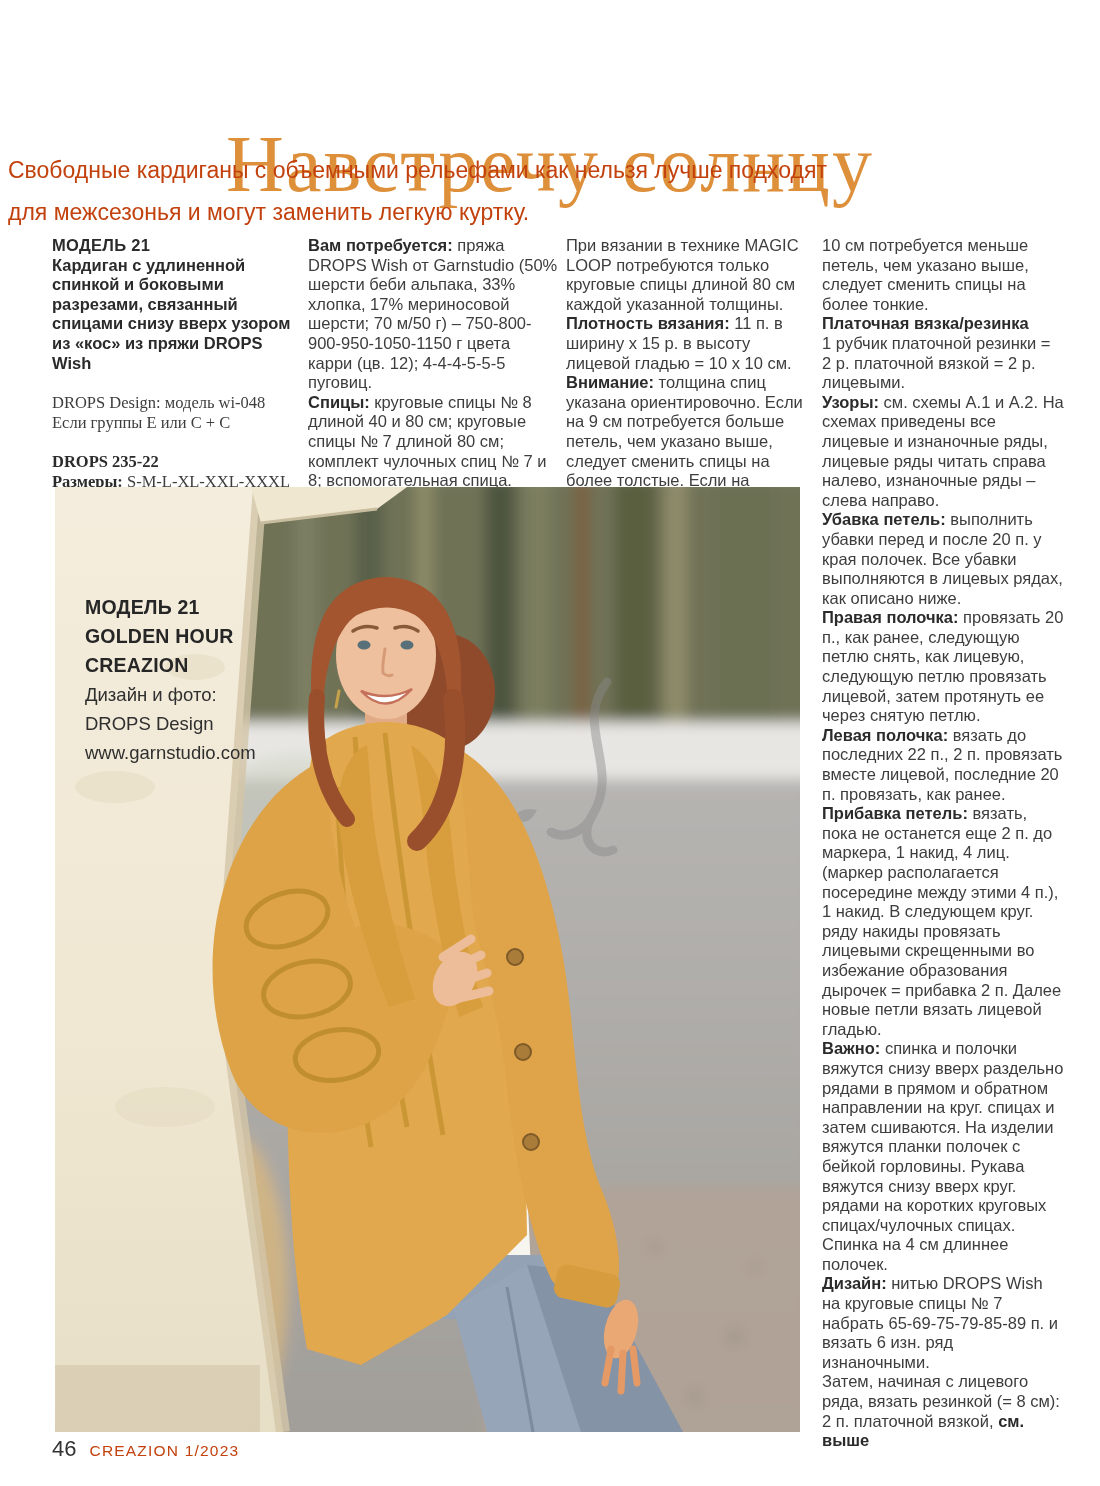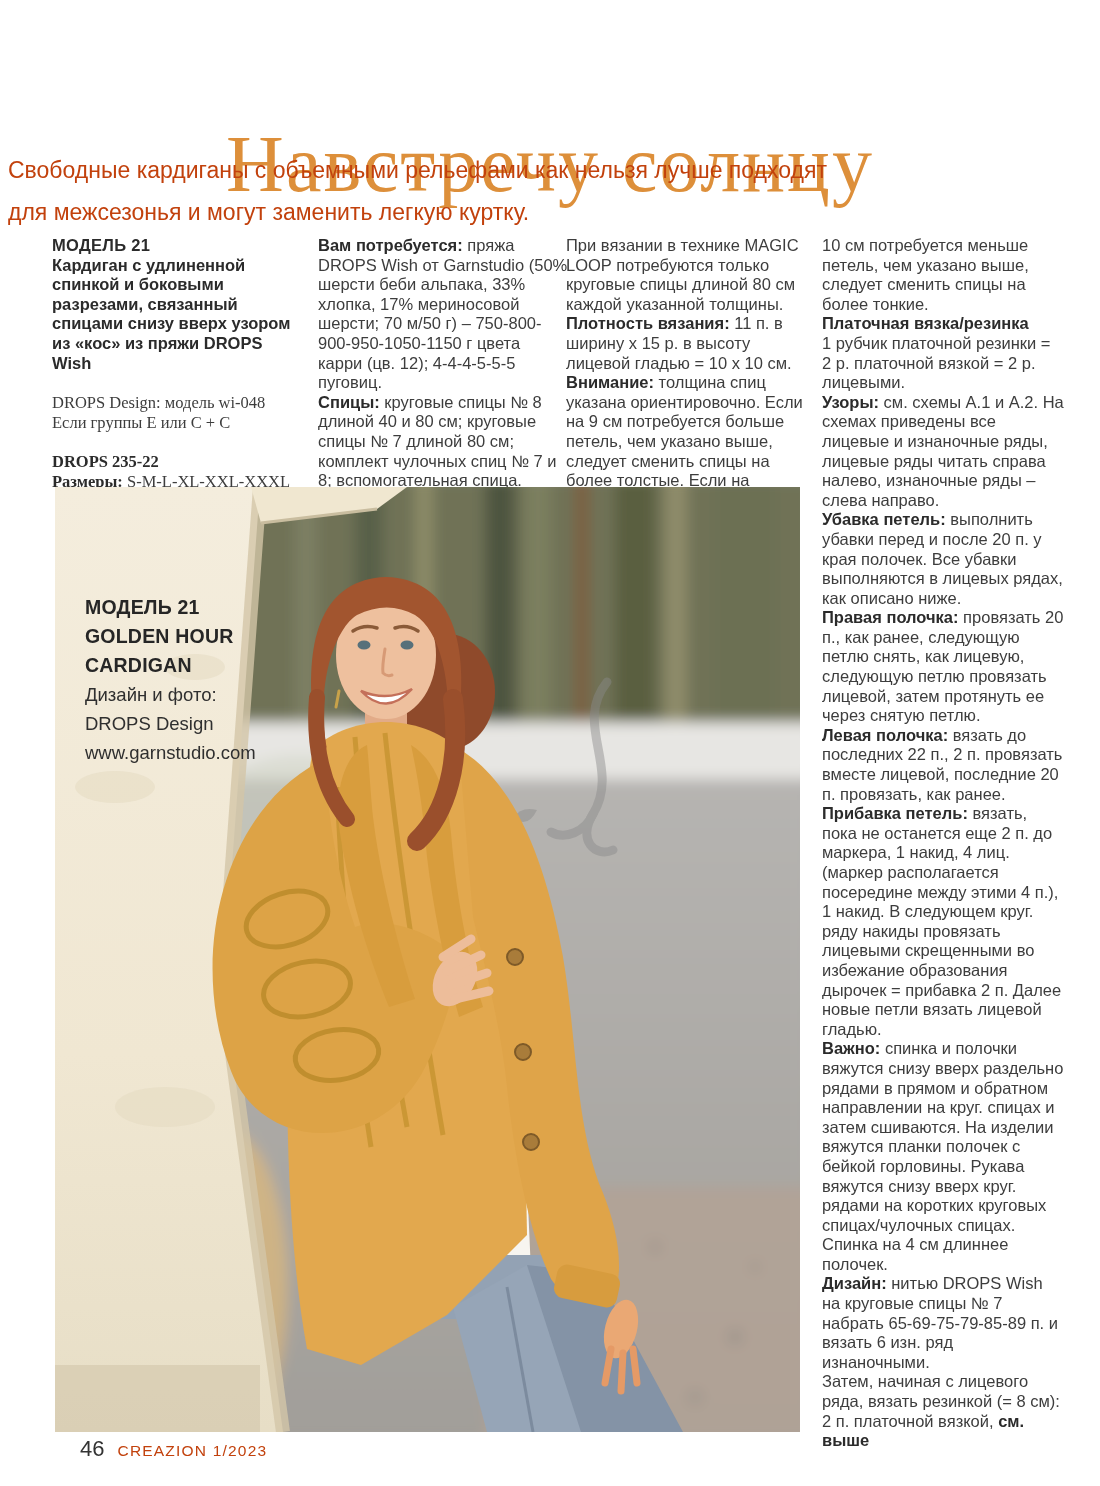--- a/index.html
+++ b/index.html
@@ -9,29 +9,29 @@
          font-family:"Liberation Serif",serif;font-weight:400;font-size:80px;line-height:1;
          color:#dd8f3a;letter-spacing:2px;}
   .subtitle{position:absolute;top:149px;left:8px;width:100%;text-align:left;
             font-size:23px;line-height:42px;color:#c2410c;}
   .col{position:absolute;top:236px;color:#3d3d3d;font-size:16.5px;line-height:19.6px;}
   .col p{margin:0;}
   .col p.gap-top{margin-top:20px;font-family:Liberation Serif, serif;}
   .b{font-weight:700;color:#2b2b2b;}
   .orange-h{color:#e1993d;font-weight:700;letter-spacing:.3px;}
   #col1{left:52px;width:248px;}
-  #col2{left:318px;width:250px;}
+  #col2{left:308px;width:250px;}
   #col3{left:566px;width:244px;}
   #col4{left:822px;width:242px;}
   .photo{position:absolute;left:55px;top:487px;width:745px;height:945px;overflow:hidden;background:#aaa8a4;}
   .photo svg{display:block;width:100%;height:100%;}
   .overlay{position:absolute;left:30px;top:106px;color:#2f2f2f;font-size:18.5px;line-height:29px;}
   .overlay .ln.b{font-weight:700;font-size:19.5px;color:#262626;letter-spacing:.2px;}
   .footer{position:absolute;left:52px;top:1436px;display:flex;align-items:baseline;gap:13px;color:#333;}
-  .footer .num{font-size:22px;margin-left:28px;}
+  .footer .num{font-size:22px;}
   .footer .mag{font-size:15.5px;letter-spacing:1.2px;color:#c2410c;}
 </style>
 </head>
 <body>
 
 <div class="page">
 
   <h1 class="title">Навстречу солнцу</h1>
 
   <div class="subtitle">
@@ -177,21 +177,21 @@
         <ellipse cx="352" cy="158" rx="6.5" ry="4.5" fill="#57707a"></ellipse>
         <path d="M330,162 q-3,18 -2,24 q4,4 9,2" stroke="#d79a76" stroke-width="3" fill="none" stroke-linecap="round"></path>
         <path d="M306,204 q25,26 51,-2 q-25,13 -51,2 Z" fill="#ffffff" stroke="#c4705a" stroke-width="2.5"></path>
         <path d="M284,204 l-3,16" stroke="#c8a24a" stroke-width="3" stroke-linecap="round"></path>
       </g>
     </svg>
 
     <div class="overlay" id="overlay">
         <div class="ln b">МОДЕЛЬ 21</div>
         <div class="ln b">GOLDEN HOUR</div>
-        <div class="ln b">CARDIGAN</div>
+        <div class="ln b">CREAZION</div>
         <div class="ln">Дизайн и фото:</div>
         <div class="ln">DROPS Design</div>
         <div class="ln">www.garnstudio.com</div>
       </div>
   </div>
 
   <div class="footer">
     <span class="num">46</span>
     <span class="mag">CREAZION 1/2023</span>
   </div>

